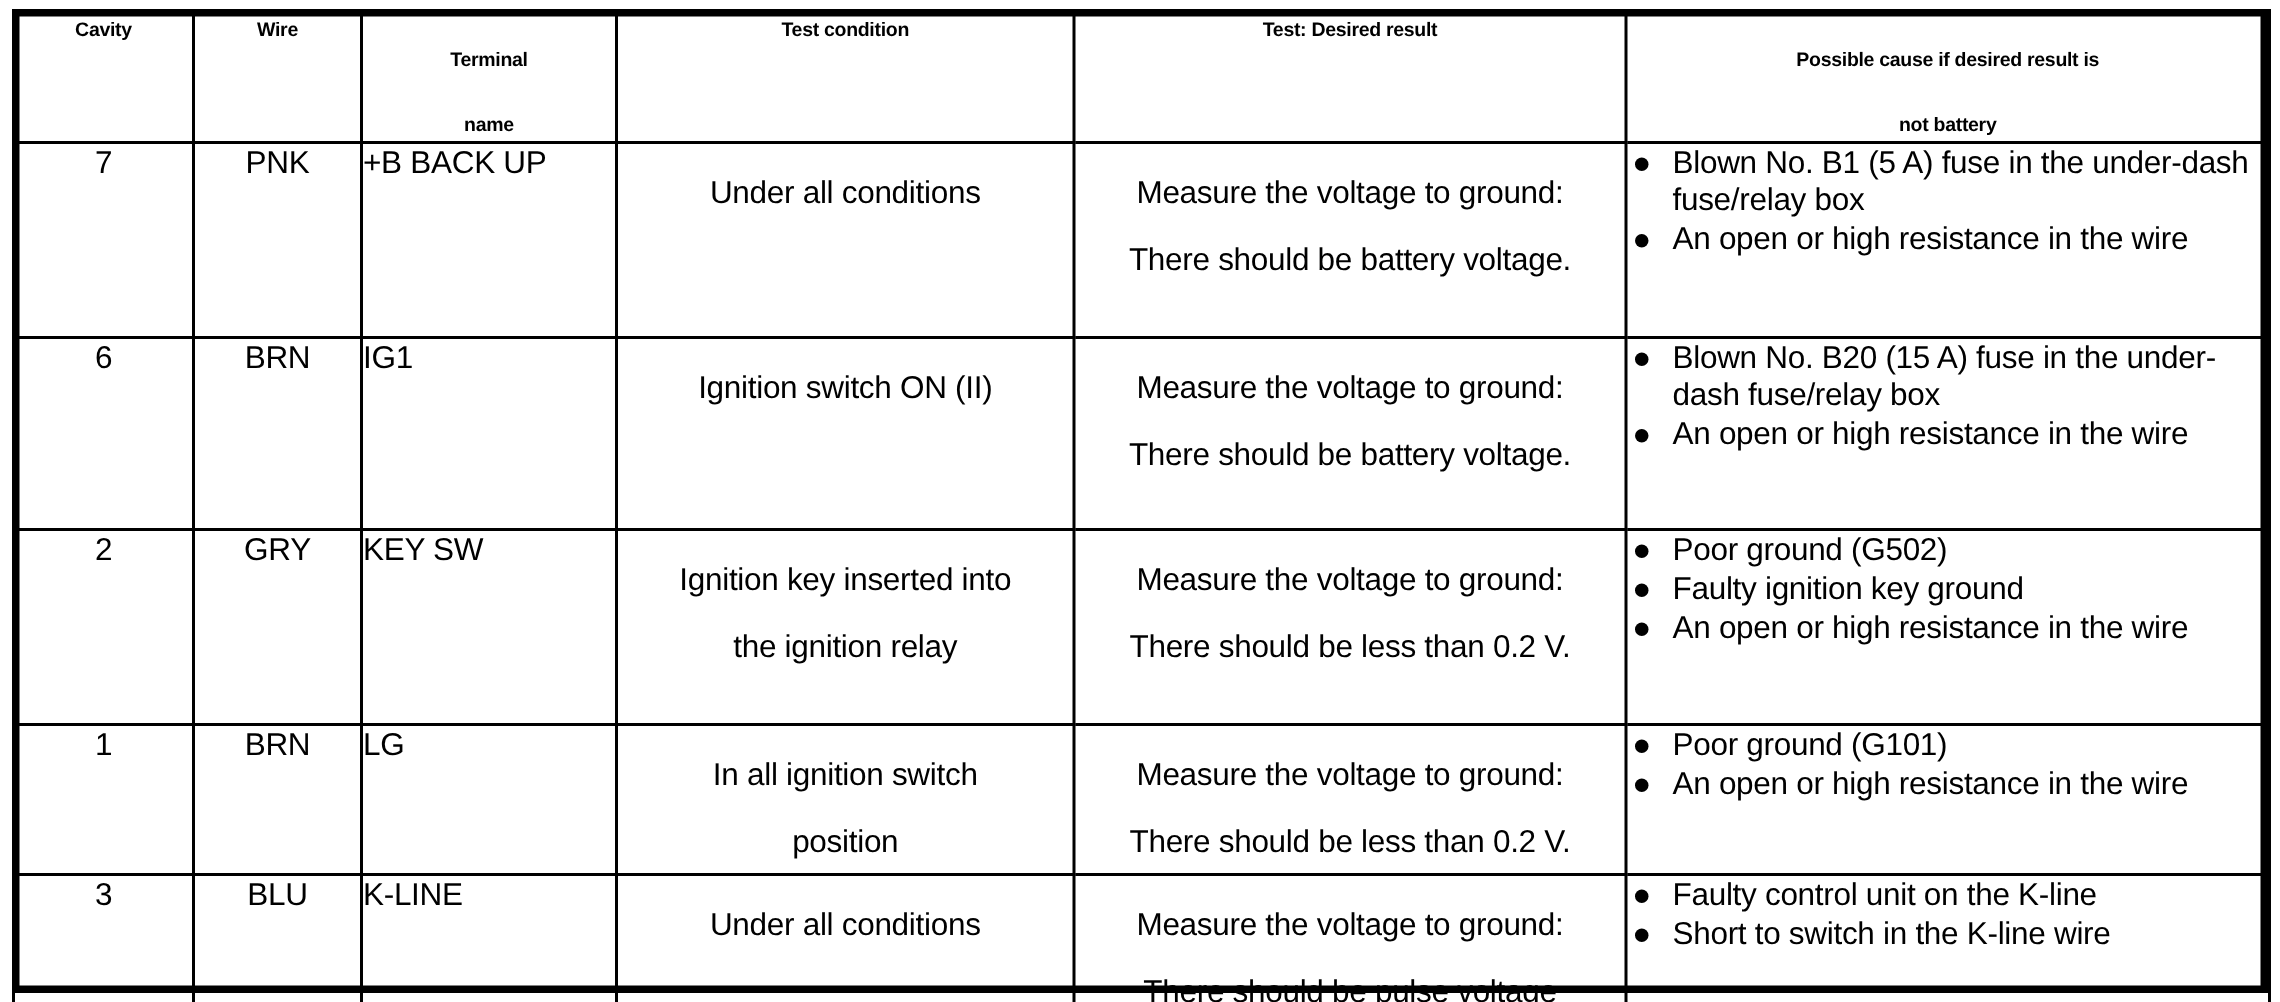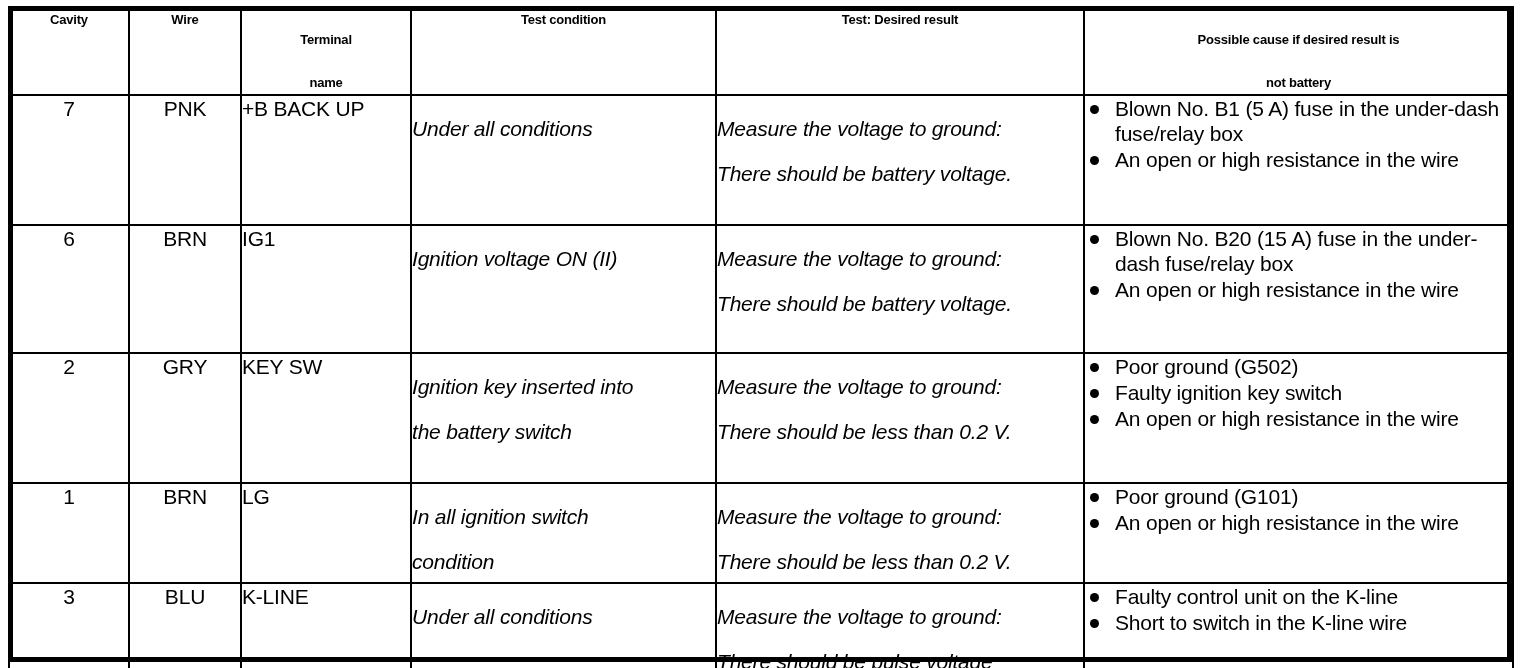--- a/index.html
+++ b/index.html
@@ -91,24 +91,23 @@
     padding-top: 9px;
   }
 
   td.cell-terminal {
     vertical-align: middle;
     padding: 4px 4px;
   }
 
   td.cell-cond,
   td.cell-test {
-    text-align: left;
+    text-align: center;
     vertical-align: top;
     padding: 9px 6px 6px 8px;
-    font-style: italic;
   }
 
   td.cell-cause {
     vertical-align: top;
     padding: 8px 6px 6px 10px;
   }
 
   .line { display: block; white-space: nowrap; margin-top: 20px; }
 
   
@@ -194,62 +193,62 @@
             <li><span class="bullet"></span><span>An open or high resistance in the wire</span></li>
           </ul>
         </td>
       </tr>
 
       <tr class="r1">
         <td class="cell-cavity">6</td>
         <td class="cell-wire">BRN</td>
         <td class="cell-terminal">IG1</td>
         <td class="cell-cond">
-          <span class="line">Ignition voltage ON (II)</span>
+          <span class="line">Ignition switch ON (II)</span>
         </td>
         <td class="cell-test">
           <span class="line">Measure the voltage to ground:</span>
           <span class="line">There should be battery voltage.</span>
         </td>
         <td class="cell-cause">
           <ul class="causes">
             <li><span class="bullet"></span><span>Blown No. B20 (15 A) fuse in the under-dash fuse/relay box</span></li>
             <li><span class="bullet"></span><span>An open or high resistance in the wire</span></li>
           </ul>
         </td>
       </tr>
 
       <tr class="r2">
         <td class="cell-cavity">2</td>
         <td class="cell-wire">GRY</td>
         <td class="cell-terminal">KEY SW</td>
         <td class="cell-cond">
           <span class="line">Ignition key inserted into</span>
-          <span class="line">the battery switch</span>
+          <span class="line">the ignition relay</span>
         </td>
         <td class="cell-test">
           <span class="line">Measure the voltage to ground:</span>
           <span class="line">There should be less than 0.2 V.</span>
         </td>
         <td class="cell-cause">
           <ul class="causes">
             <li><span class="bullet"></span><span>Poor ground (G502)</span></li>
-            <li><span class="bullet"></span><span>Faulty ignition key switch</span></li>
+            <li><span class="bullet"></span><span>Faulty ignition key ground</span></li>
             <li><span class="bullet"></span><span>An open or high resistance in the wire</span></li>
           </ul>
         </td>
       </tr>
 
       <tr class="r3">
         <td class="cell-cavity">1</td>
         <td class="cell-wire">BRN</td>
         <td class="cell-terminal">LG</td>
         <td class="cell-cond">
           <span class="line">In all ignition switch</span>
-          <span class="line">condition</span>
+          <span class="line">position</span>
         </td>
         <td class="cell-test">
           <span class="line">Measure the voltage to ground:</span>
           <span class="line">There should be less than 0.2 V.</span>
         </td>
         <td class="cell-cause">
           <ul class="causes">
             <li><span class="bullet"></span><span>Poor ground (G101)</span></li>
             <li><span class="bullet"></span><span>An open or high resistance in the wire</span></li>
           </ul>

